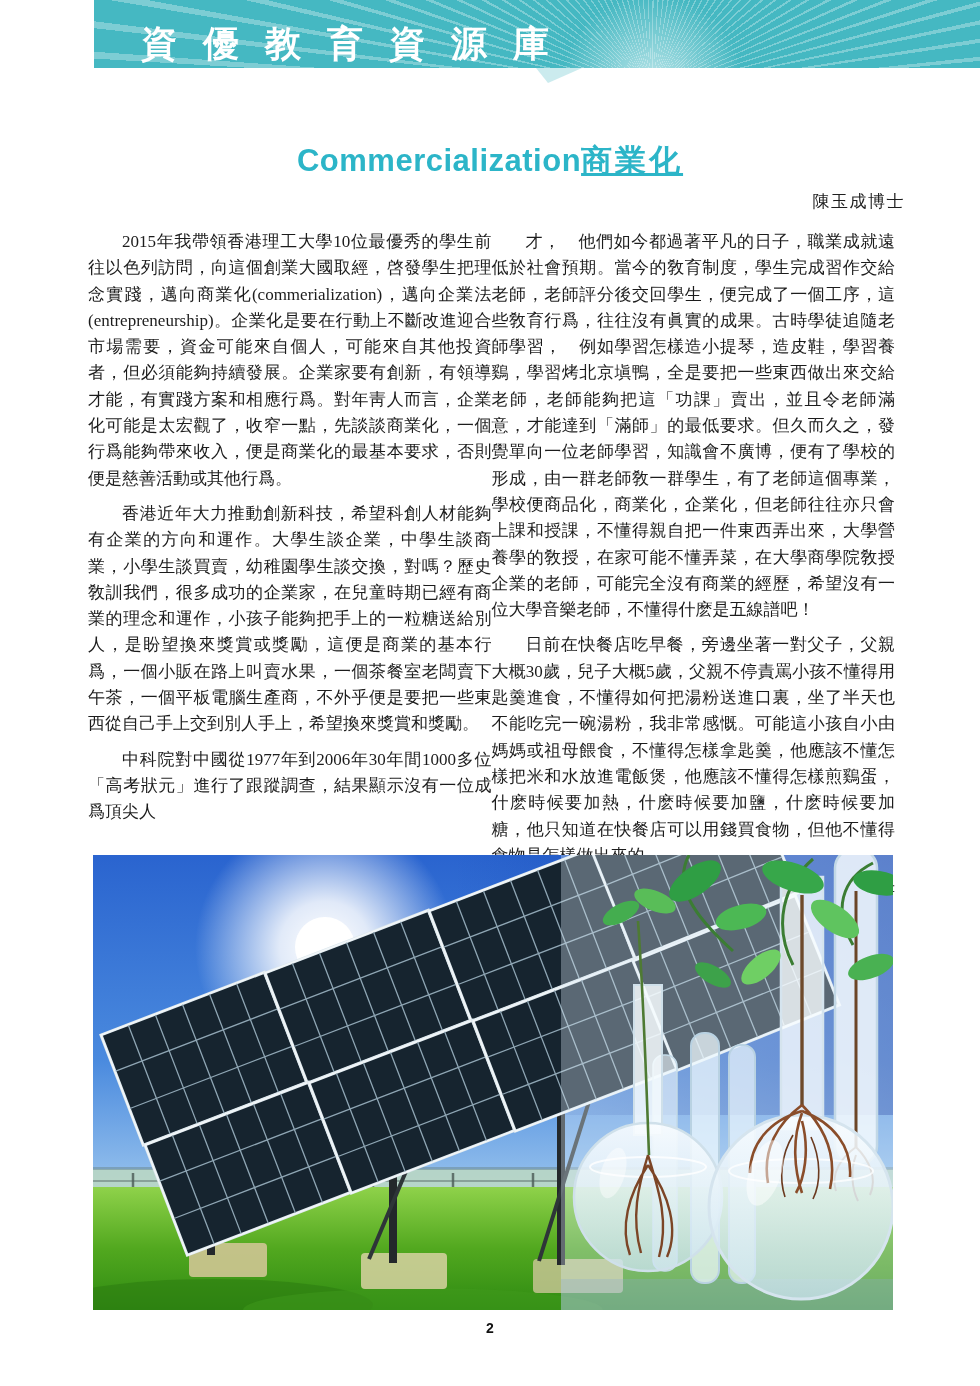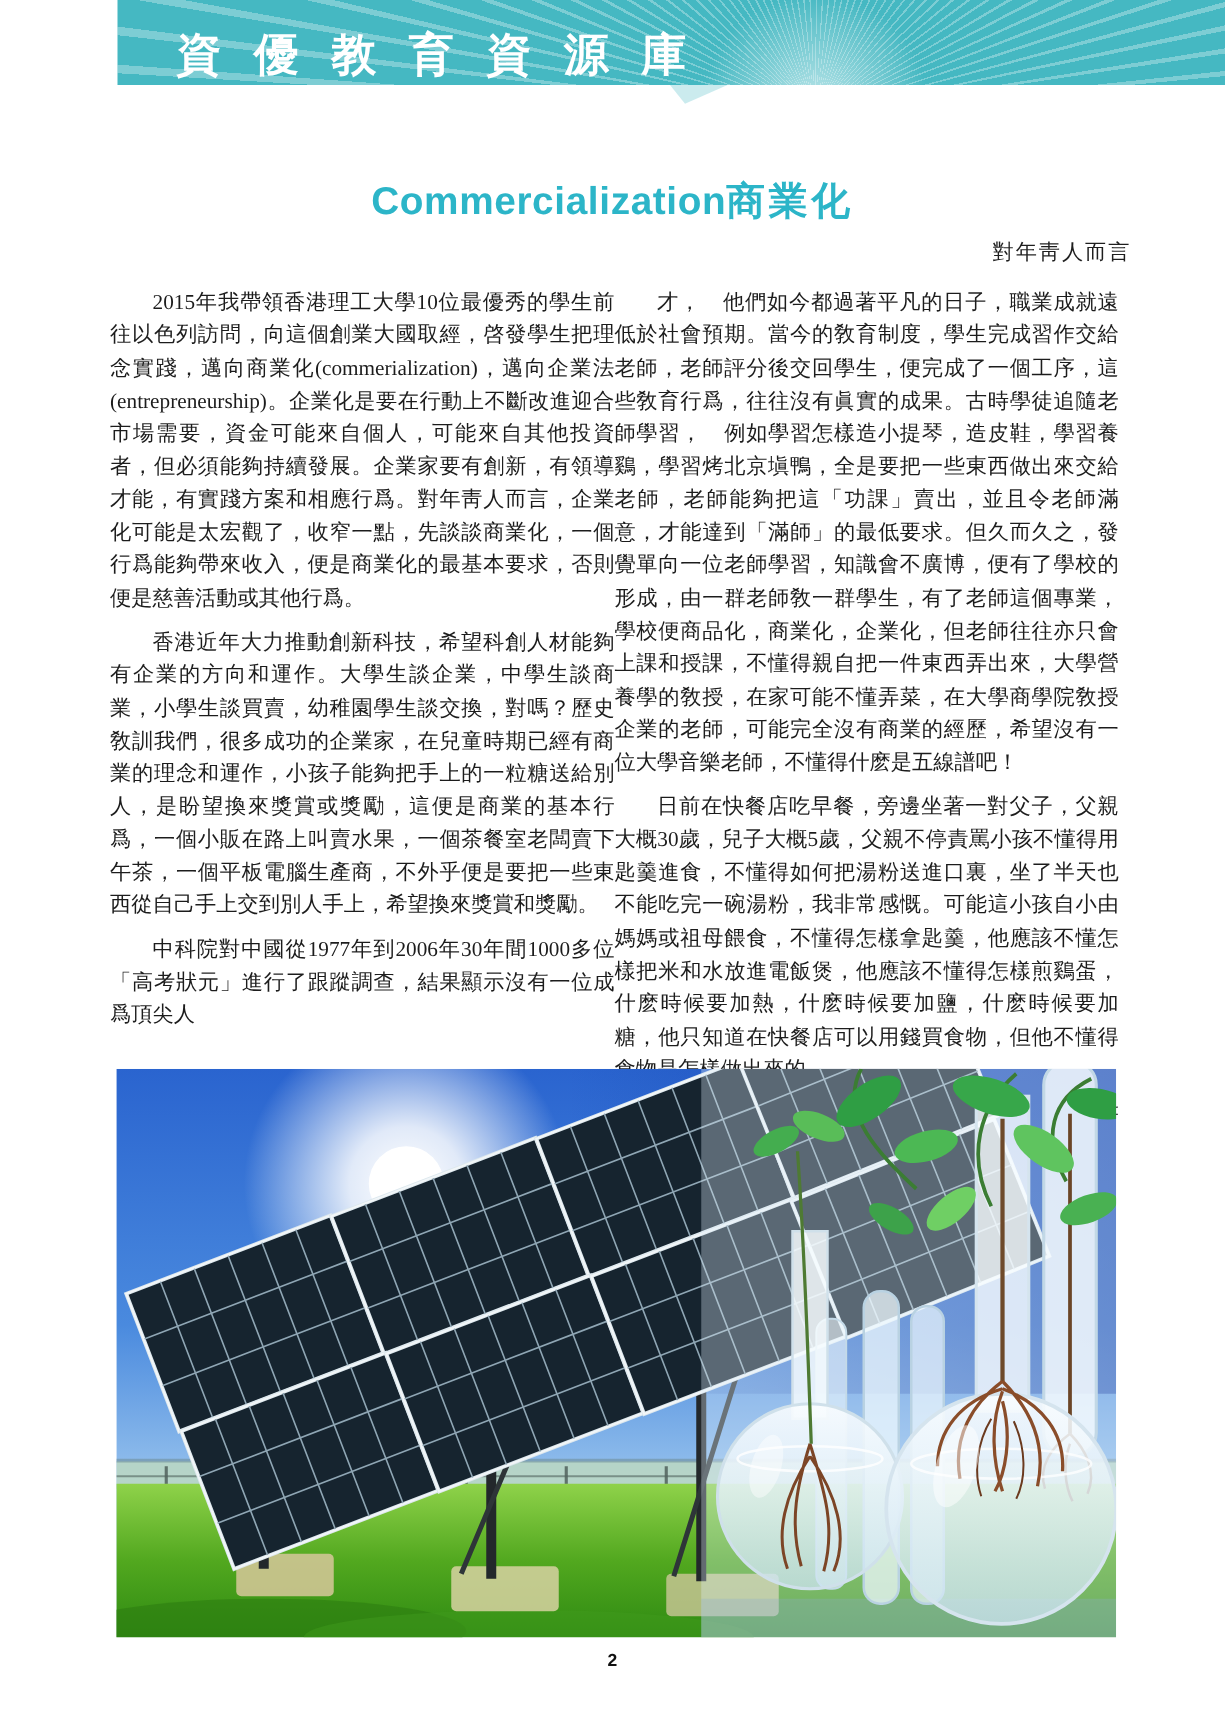--- a/index.html
+++ b/index.html
@@ -25,21 +25,21 @@
   .banner-tail{
     position:absolute;top:68px;left:536px;width:0;height:0;
     border-left:12px solid transparent;border-right:34px solid transparent;
     border-top:15px solid rgba(140,210,218,0.45);
   }
   
   .article-title{
     position:absolute;top:140px;left:0;width:100%;text-align:center;
     color:#2cb5c8;font-weight:800;font-size:31px;letter-spacing:0.5px;
   }
-  .article-title .zh{letter-spacing:3px;}
+  .article-title .zh{letter-spacing:3px;text-decoration:underline;}
   .author{
     position:absolute;top:190px;right:75px;font-size:17px;letter-spacing:1.5px;color:#1e1e1e;
     font-family:"Liberation Serif",serif;
   }
   
   .columns{
     position:absolute;top:229px;left:88px;width:807px;display:flex;
   }
   .col{flex:1;min-width:0;}
   .col p{
@@ -67,21 +67,21 @@
 
   <div class="banner">
     <div class="banner-title">資優教育資源庫</div>
   </div>
   <div class="banner-tail"></div>
 
   <div class="article-title">
     <span class="en">Commercialization</span><span class="zh">商業化</span>
   </div>
 
-  <div class="author">對年靑人而言</div>
+  <div class="author">陳玉成博士</div>
 
   <div class="columns">
     <div class="col">
       <p>2015年我帶領香港理工大學10位最優秀的學生前往以色列訪問，向這個創業大國取經，啓發學生把理念實踐，邁向商業化(commerialization)，邁向企業法(entrepreneurship)。企業化是要在行動上不斷改進迎合市場需要，資金可能來自個人，可能來自其他投資者，但必須能夠持續發展。企業家要有創新，有領導才能，有實踐方案和相應行爲。對年靑人而言，企業化可能是太宏觀了，收窄一點，先談談商業化，一個行爲能夠帶來收入，便是商業化的最基本要求，否則便是慈善活動或其他行爲。</p>
       <p>香港近年大力推動創新科技，希望科創人材能夠有企業的方向和運作。大學生談企業，中學生談商業，小學生談買賣，幼稚園學生談交換，對嗎？歷史敎訓我們，很多成功的企業家，在兒童時期已經有商業的理念和運作，小孩子能夠把手上的一粒糖送給別人，是盼望換來獎賞或獎勵，這便是商業的基本行爲，一個小販在路上叫賣水果，一個茶餐室老闆賣下午茶，一個平板電腦生產商，不外乎便是要把一些東西從自己手上交到別人手上，希望換來獎賞和獎勵。</p>
       <p>中科院對中國從1977年到2006年30年間1000多位「高考狀元」進行了跟蹤調查，結果顯示沒有一位成爲頂尖人</p>
     </div>
     <div class="col">
       <p>才，　他們如今都過著平凡的日子，職業成就遠低於社會預期。當今的敎育制度，學生完成習作交給老師，老師評分後交回學生，便完成了一個工序，這些敎育行爲，往往沒有眞實的成果。古時學徒追隨老師學習，　例如學習怎樣造小提琴，造皮鞋，學習養鷄，學習烤北京塡鴨，全是要把一些東西做出來交給老師，老師能夠把這「功課」賣出，並且令老師滿意，才能達到「滿師」的最低要求。但久而久之，發覺單向一位老師學習，知識會不廣博，便有了學校的形成，由一群老師敎一群學生，有了老師這個專業，學校便商品化，商業化，企業化，但老師往往亦只會上課和授課，不懂得親自把一件東西弄出來，大學營養學的敎授，在家可能不懂弄菜，在大學商學院敎授企業的老師，可能完全沒有商業的經歷，希望沒有一位大學音樂老師，不懂得什麽是五線譜吧！</p>
       <p>日前在快餐店吃早餐，旁邊坐著一對父子，父親大概30歲，兒子大概5歲，父親不停責罵小孩不懂得用匙羹進食，不懂得如何把湯粉送進口裏，坐了半天也不能吃完一碗湯粉，我非常感慨。可能這小孩自小由媽媽或祖母餵食，不懂得怎樣拿匙羹，他應該不懂怎樣把米和水放進電飯煲，他應該不懂得怎樣煎鷄蛋，什麽時候要加熱，什麽時候要加鹽，什麽時候要加糖，他只知道在快餐店可以用錢買食物，但他不懂得食物是怎樣做出來的。</p>

